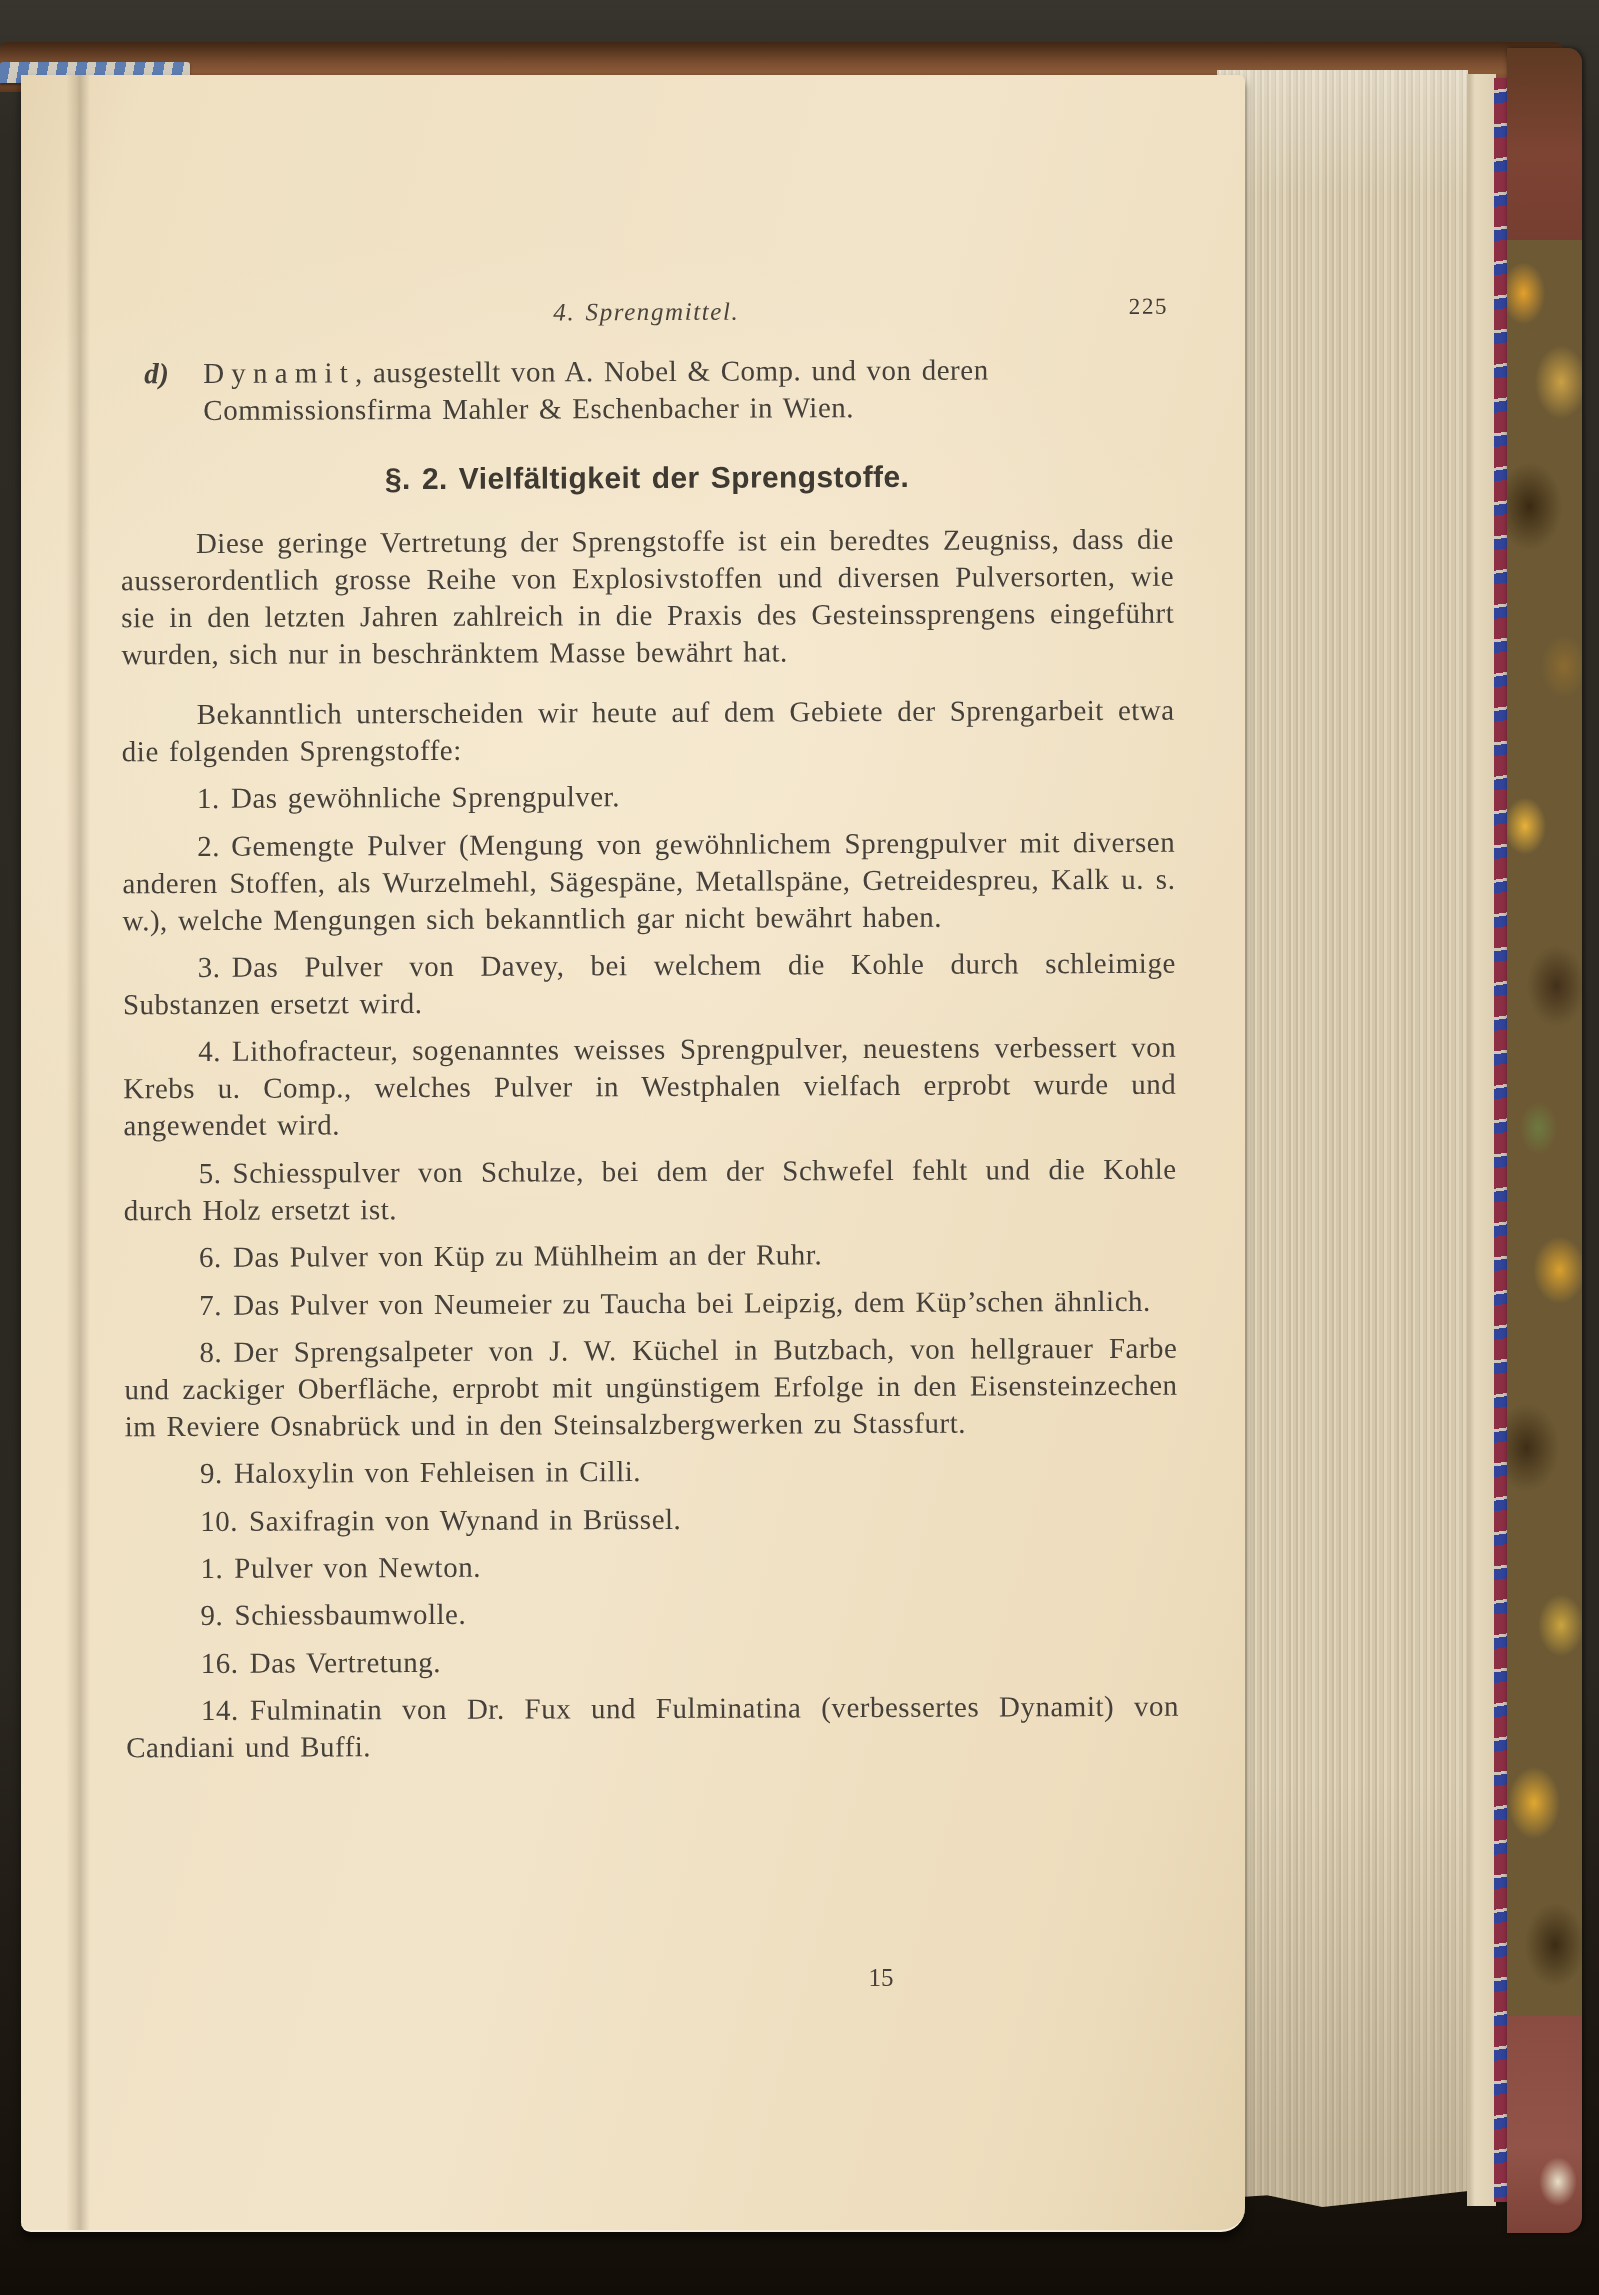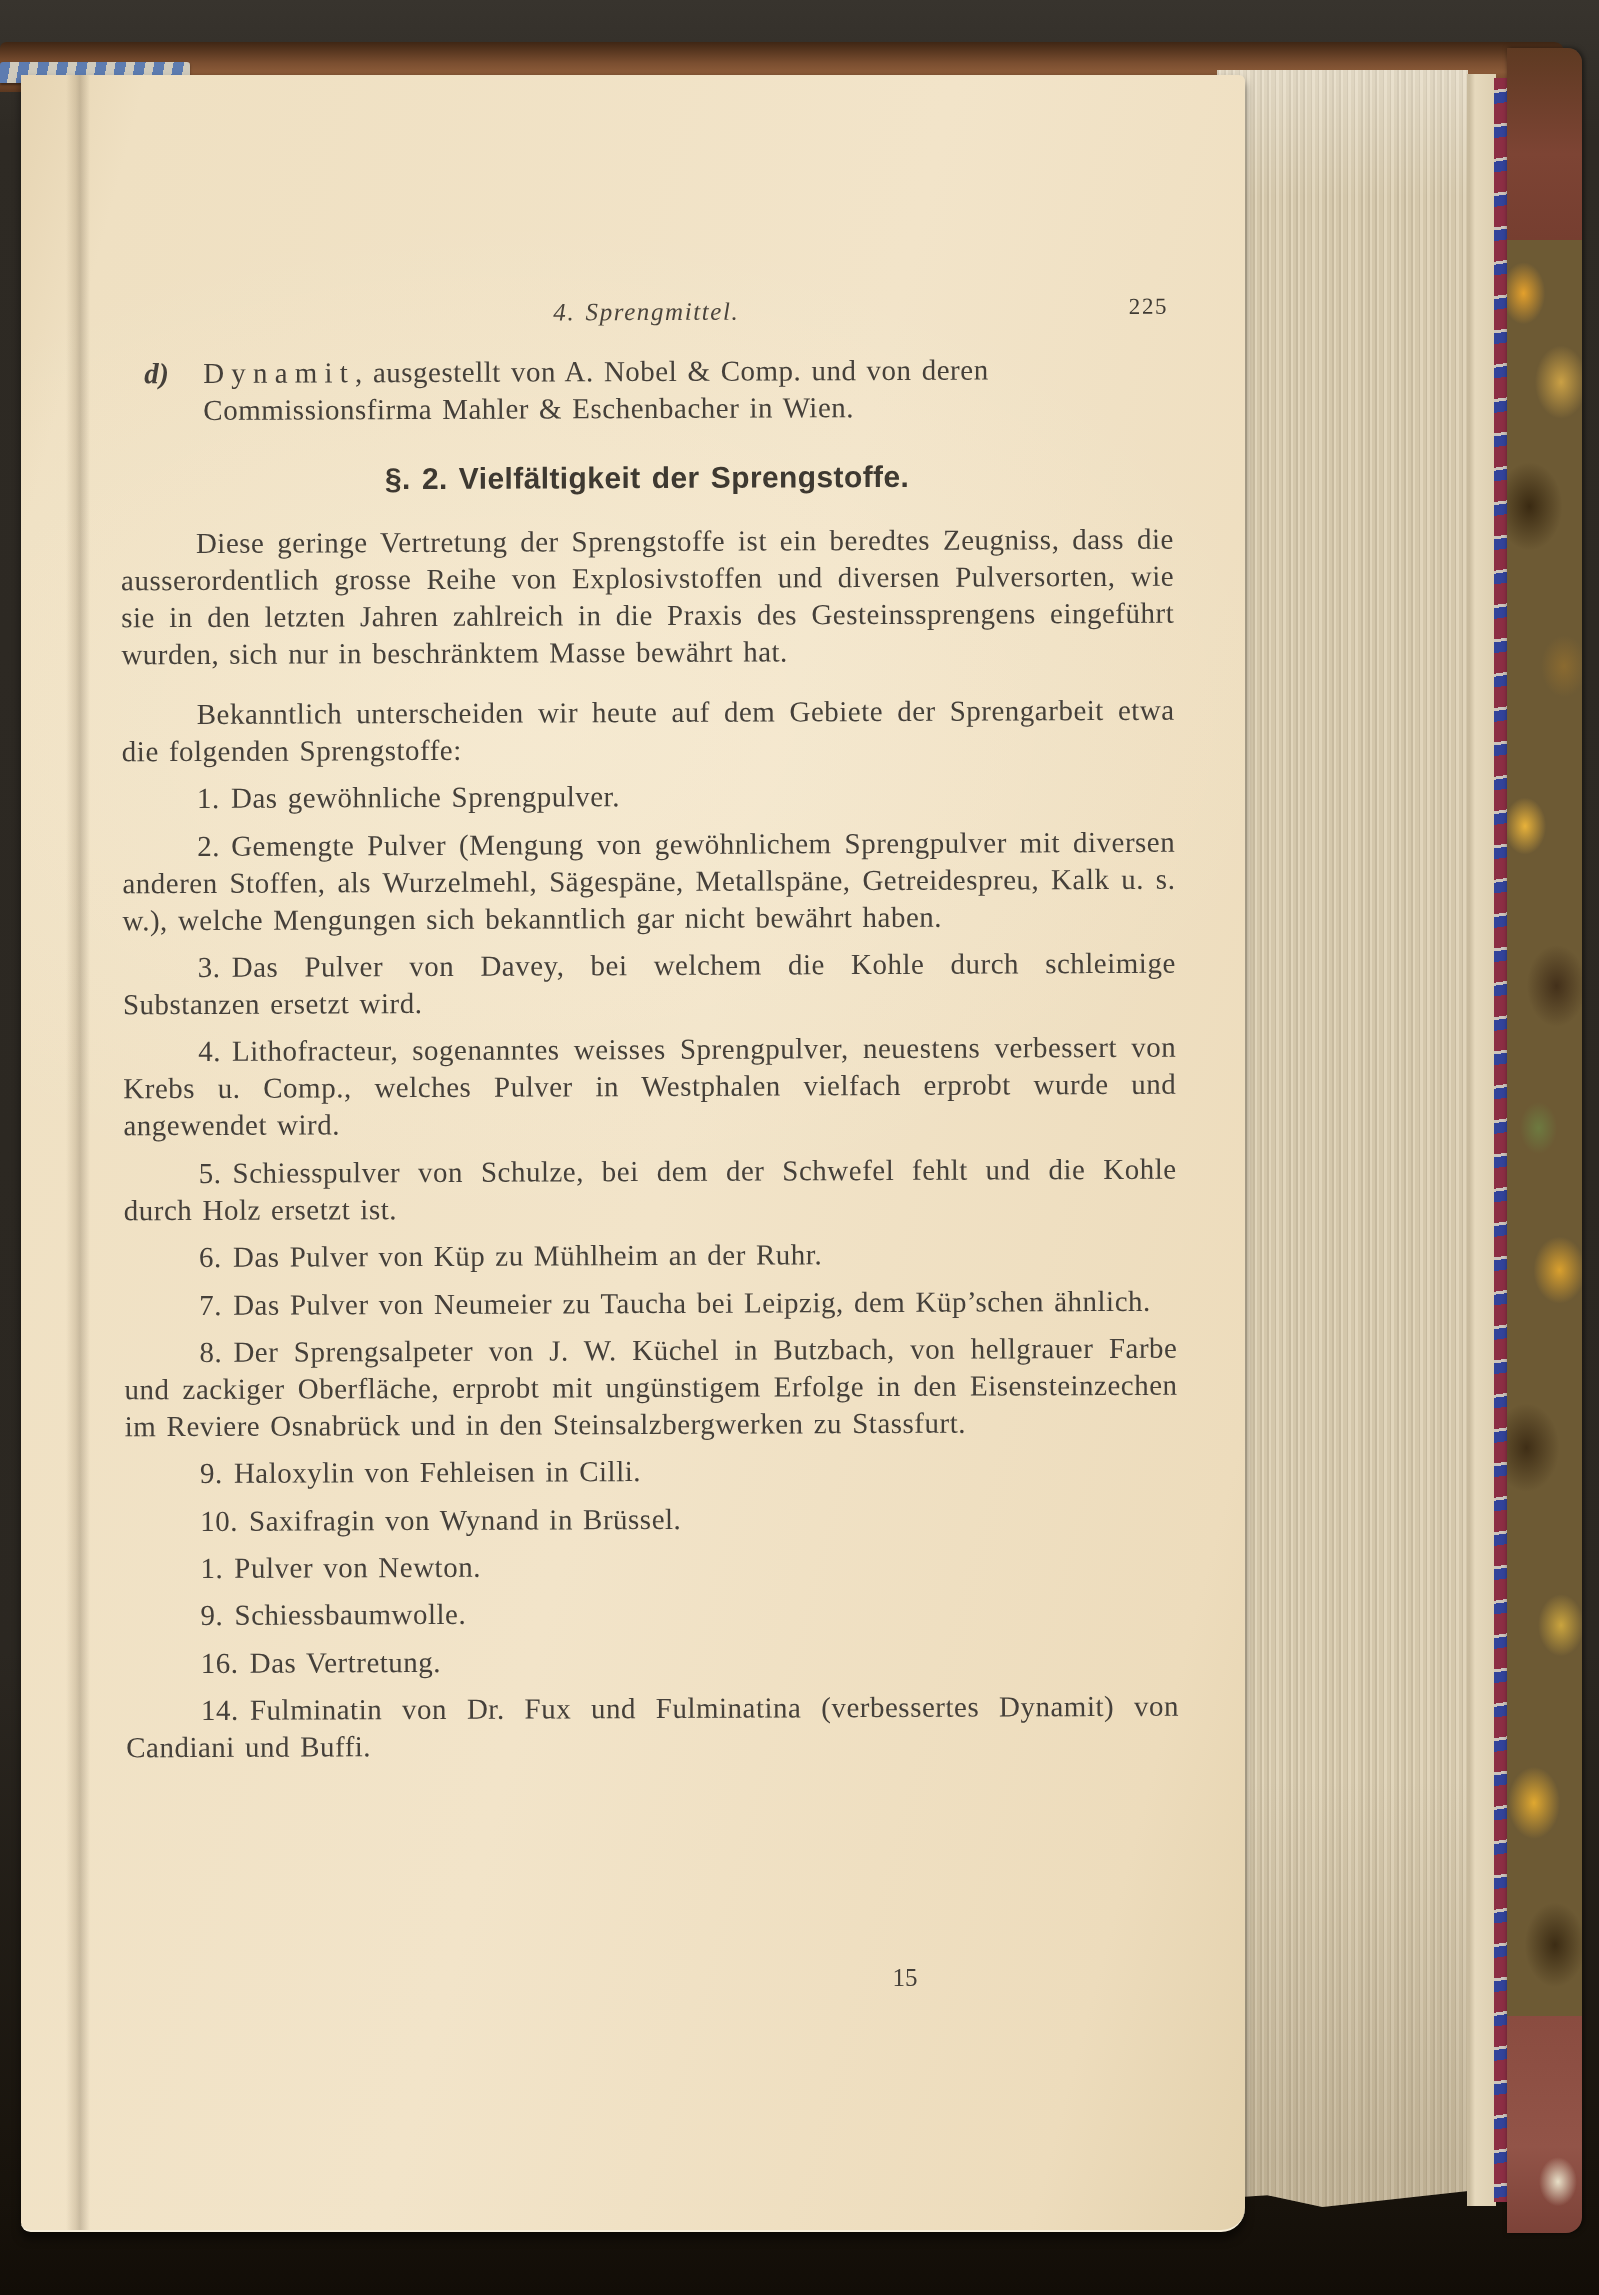--- a/index.html
+++ b/index.html
@@ -110,21 +110,21 @@
   .sechead{
     margin:32px 0 27px;text-align:center;
     font-family:"Liberation Sans", sans-serif;
     font-weight:bold;font-size:30px;letter-spacing:0.4px;color:#3e3931;
   }
   .para{margin:0;text-align:justify;text-indent:75px;}
   .para.gap{margin-top:22.4px;}
   .item{margin:10.4px 0 0;text-align:justify;text-indent:75px;}
   .item .inum{margin-right:11.2px;}
   .sig{
-    position:absolute;left:832px;top:1889px;width:104px;
+    position:absolute;left:808px;top:1889px;width:104px;
     text-align:center;font-size:25px;color:#45403a;
   }
 </style>
 </head>
 <body>
 
 <div class="scene">
 
   <div class="spine-cap"></div>
   <div class="headband"></div>

